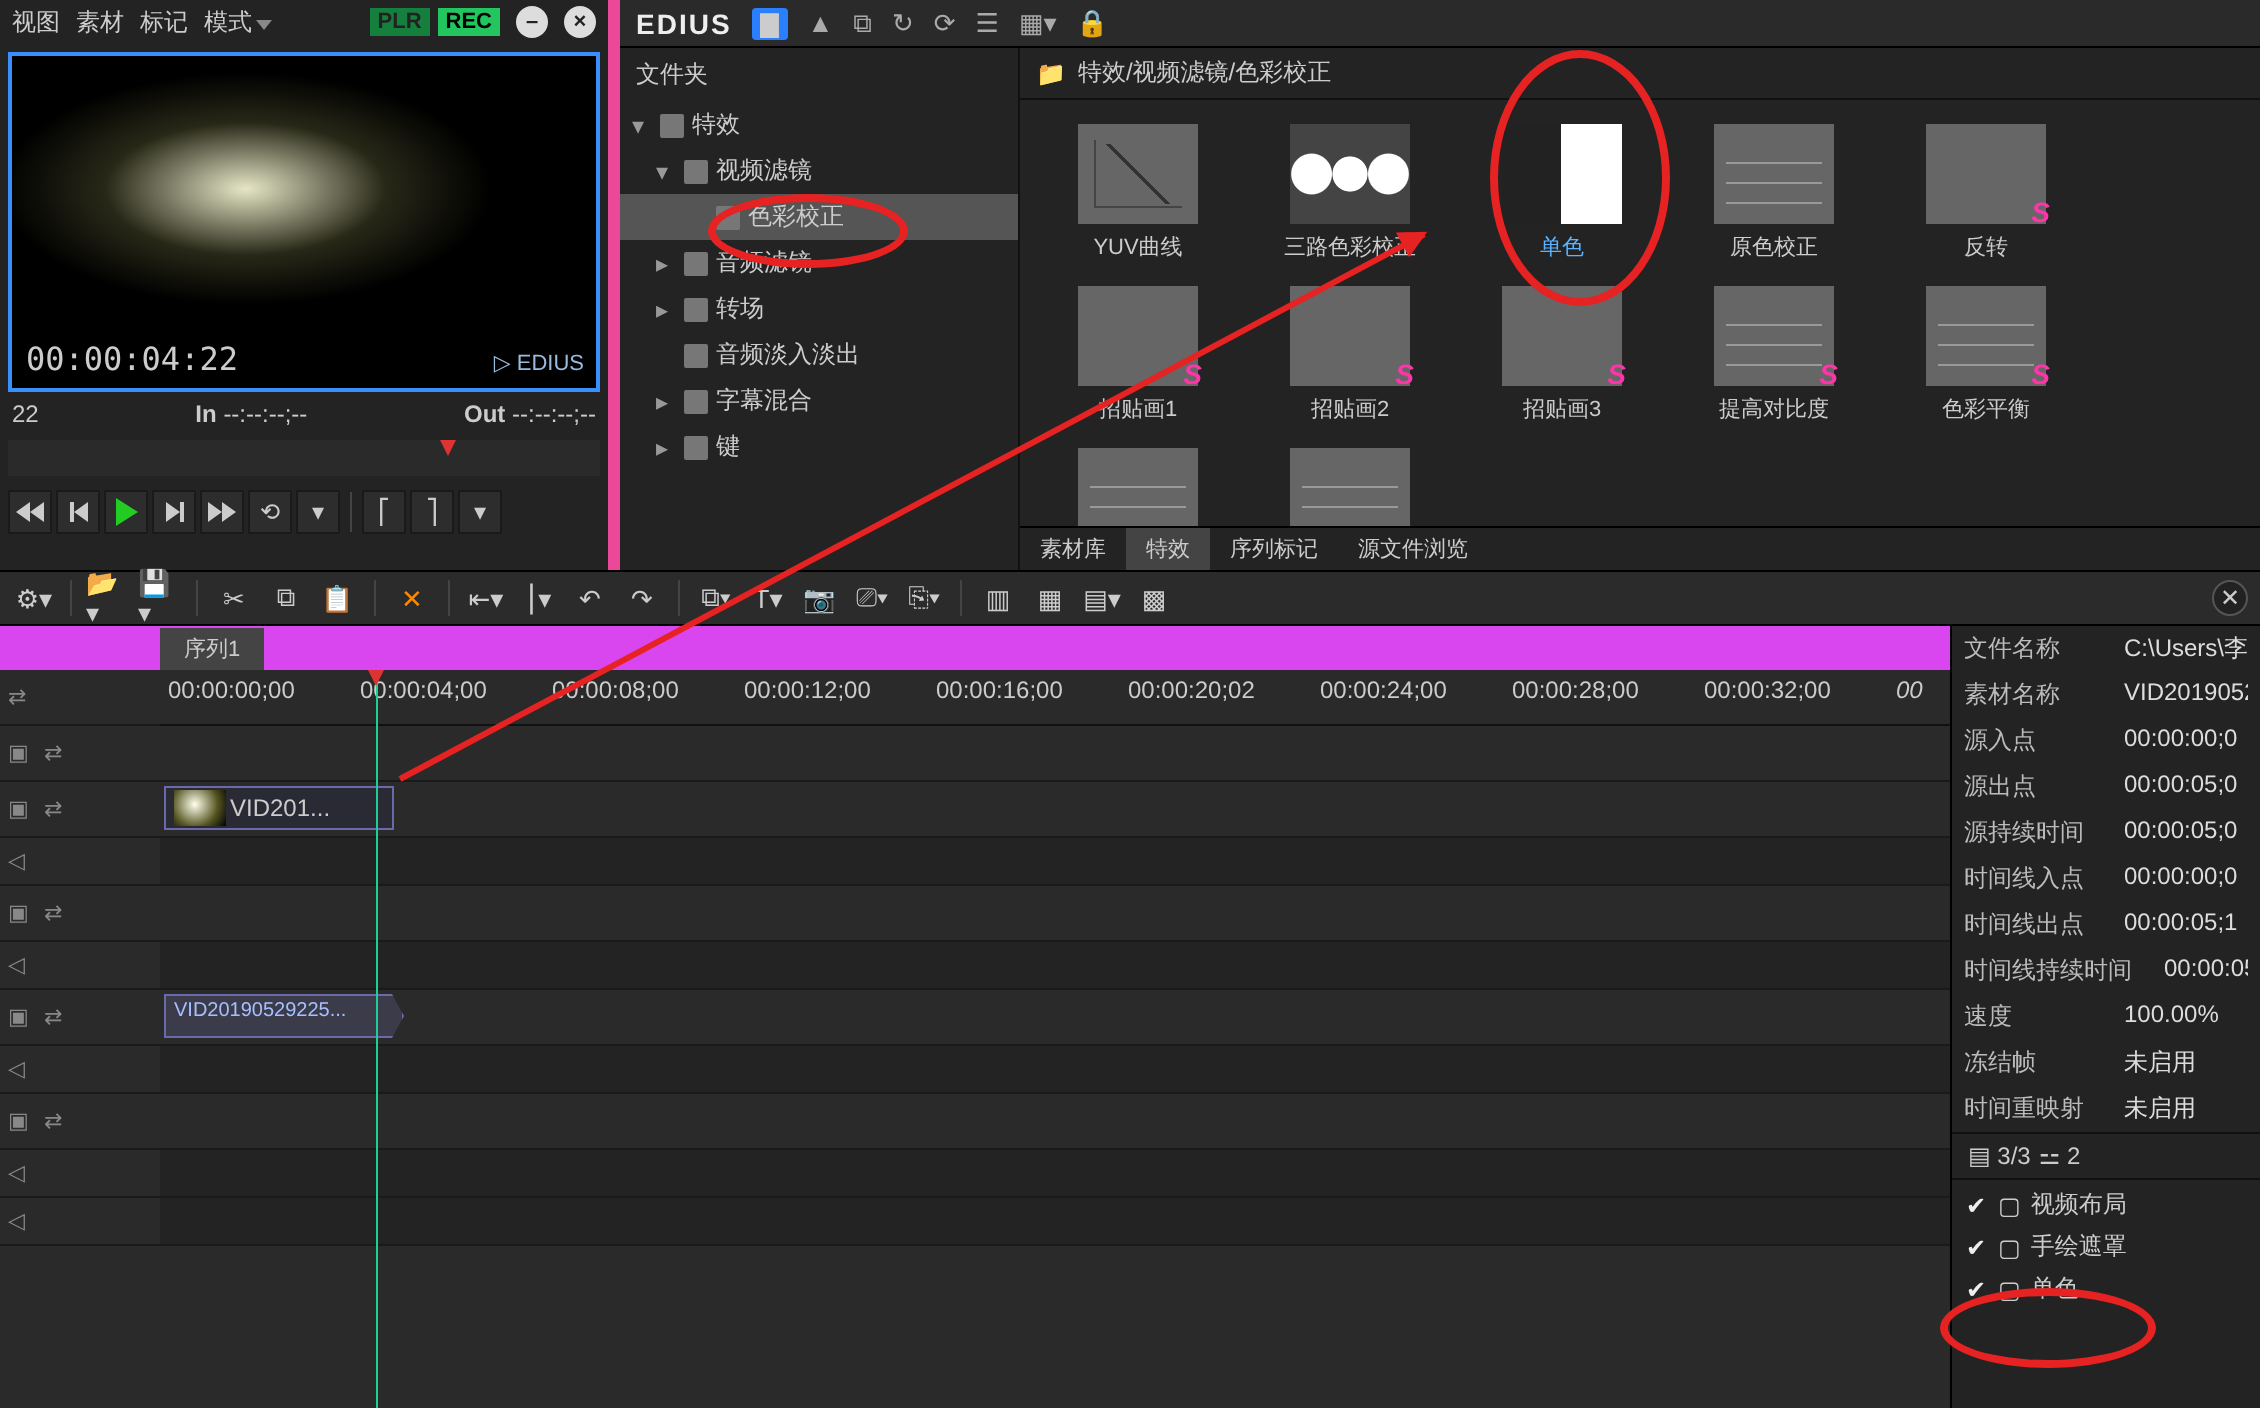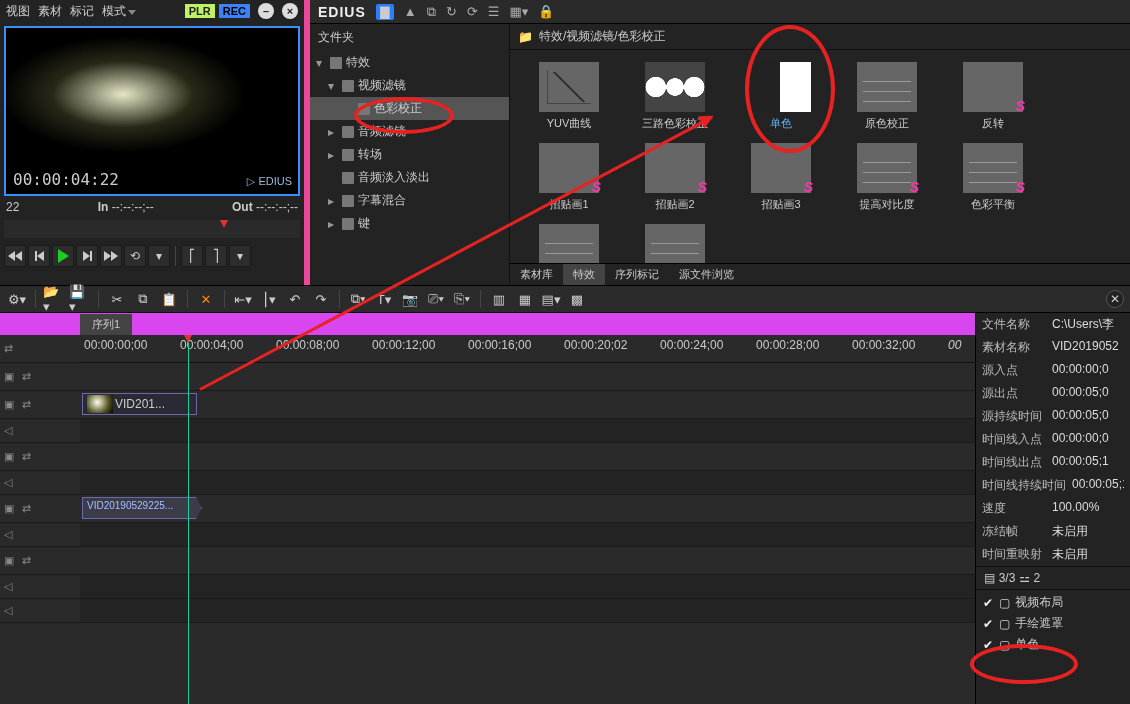--- a/index.html
+++ b/index.html
@@ -3,22 +3,22 @@
 <meta charset="utf-8">
 <style>
 *{box-sizing:border-box;margin:0;padding:0;font-family:"Microsoft YaHei",Arial,sans-serif;font-size:12px;color:#ccc}
 body{background:#1a1a1a;width:1130px;height:704px;overflow:hidden;position:relative}
 .app{display:flex;flex-direction:column;height:100%}
 .top-row{display:flex;height:285px}
 .preview-panel{width:310px;background:#232323;display:flex;flex-direction:column;border-right:6px solid #ec4899}
 .menu-bar{display:flex;align-items:center;padding:2px 6px;gap:8px;height:22px;background:#232323}
 .menu-bar span{cursor:pointer}
 .menu-dd{width:0;height:0;border-left:4px solid transparent;border-right:4px solid transparent;border-top:5px solid #888;display:inline-block;margin-left:2px}
-.plr-badge{background:#bef264;color:#222;padding:1px 4px;font-weight:bold;font-size:11px}
-.rec-badge{background:#3b82f6;color:#000;padding:1px 4px;font-weight:bold;font-size:11px;margin-left:-4px}
+.plr-badge{background:#15803d;color:#222;padding:1px 4px;font-weight:bold;font-size:11px}
+.rec-badge{background:#22c55e;color:#000;padding:1px 4px;font-weight:bold;font-size:11px;margin-left:-4px}
 .btn-round{width:16px;height:16px;background:#ddd;border-radius:50%;display:inline-flex;align-items:center;justify-content:center;color:#222;font-size:11px;font-weight:bold}
 .video-frame{margin:4px 4px 0 4px;height:170px;border:2px solid #3a8fff;background:#000 radial-gradient(ellipse 60% 50% at 40% 40%, rgba(255,255,220,0.9), rgba(100,100,60,0.4) 40%, #000 70%);position:relative}
 .tc-overlay{position:absolute;left:4px;bottom:4px;font-family:monospace;font-size:16px;background:rgba(0,0,0,0.5);padding:1px 3px}
 .brand-overlay{position:absolute;right:6px;bottom:6px;font-size:11px;color:#9bd}
 .inout-row{display:flex;justify-content:space-between;padding:4px 6px;font-family:monospace;font-size:11px}
 .scrub{height:18px;background:#2a2a2a;margin:2px 4px;position:relative}
 .scrub .mark{position:absolute;top:0;left:216px;width:8px;height:8px}
 .scrub .mark::after{content:"";position:absolute;border-left:4px solid transparent;border-right:4px solid transparent;border-top:8px solid #d33;left:0}
 .controls{display:flex;align-items:center;gap:2px;padding:4px;height:32px}
 .cbtn{width:22px;height:22px;background:#2d2d2d;display:inline-flex;align-items:center;justify-content:center;border:1px solid #1a1a1a}
@@ -76,21 +76,21 @@
 .track{height:28px;border-bottom:1px solid #1a1a1a;position:relative;background:#2a2a2a}
 .track.dark{background:#232323}
 .clip{position:absolute;top:2px;height:22px;background:#3a3a55;border:1px solid #6a6aaa;padding:2px 4px;font-size:10px;color:#a6c0ff;overflow:hidden;white-space:nowrap}
 .clip.video{background:#2a2a35;display:flex;align-items:center;gap:2px}
 .clip.audio{background:#3b3b4a;clip-path:polygon(0 0,95% 0,100% 50%,95% 100%,0 100%)}
 .clip-thumb{width:26px;height:18px;background:radial-gradient(circle at 40% 40%, #ffe, #552 60%, #000);display:inline-block}
 .playhead{position:absolute;top:0;bottom:0;left:108px;width:1px;background:#2c9}
 .playhead::before{content:"";position:absolute;top:0;left:-4px;width:0;height:0;border-left:4px solid transparent;border-right:4px solid transparent;border-top:8px solid #d33;z-index:5}
 
 .props-panel{width:155px;background:#232323;display:flex;flex-direction:column;border-left:1px solid #000;overflow:hidden}
-.prop-row{display:flex;padding:3px 6px;font-size:11px;gap:6px}
+.prop-row{display:flex;padding:3px 6px;font-size:11px;gap:16px}
 .prop-row .k{flex:0 0 64px;color:#bbb;white-space:nowrap}
 .prop-row .v{flex:1;color:#ddd;white-space:nowrap;overflow:hidden}
 .pager{display:flex;gap:4px;padding:4px 8px;border-top:1px solid #111;border-bottom:1px solid #111}
 .applied-list{display:flex;flex-direction:column;gap:4px;padding:4px 6px}
 .applied-row{display:flex;align-items:center;gap:5px;font-size:11px}
 .applied-row .chk{width:12px;height:12px;display:inline-flex;align-items:center;justify-content:center;color:#eee}
 
 .circle-annot{position:absolute;border:4px solid #e62222;border-radius:50%;pointer-events:none;z-index:100}
 .arrow-line{position:absolute;height:3px;background:#e62222;transform-origin:left center;z-index:99;pointer-events:none}
 .arrow-line::after{content:"";position:absolute;right:-2px;top:-6px;border-top:7px solid transparent;border-bottom:7px solid transparent;border-left:14px solid #e62222}

